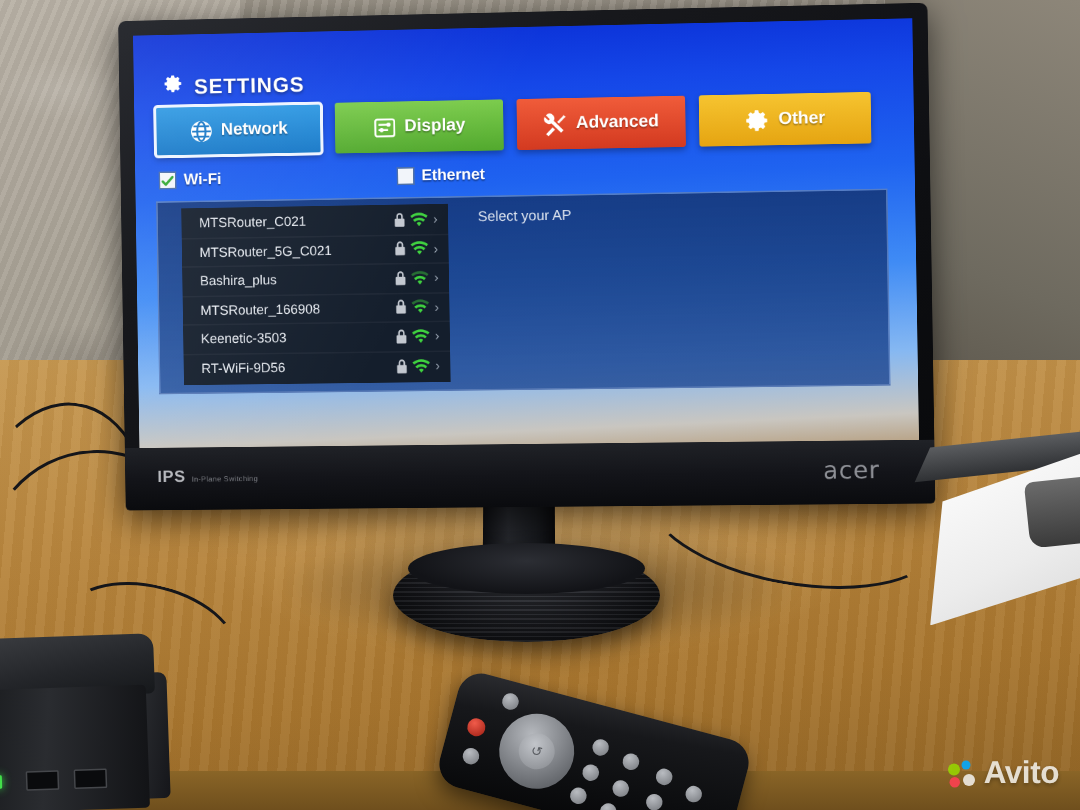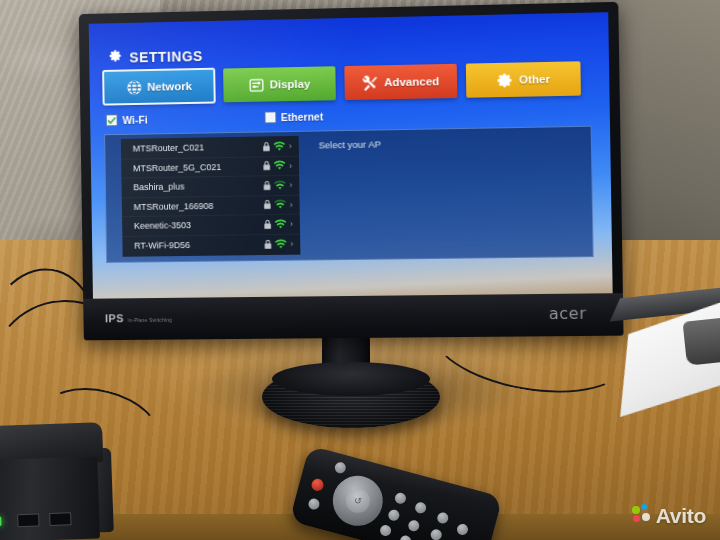--- a/index.html
+++ b/index.html
@@ -267,21 +267,21 @@
   }
   .wb-top {
     position:absolute; left:6px; top:-8px; width:110px; height:22px;
     background:linear-gradient(180deg,#5b5d60,#2f3134);
     transform:skewX(-30deg);
   }
 
   
   .avito {
     position:absolute; right:14px; bottom:12px;
-    display:flex; align-items:flex-start; gap:5px;
+    display:flex; align-items:center; gap:5px;
     opacity:.88;
   }
   .avito-dots { position:relative; width:19px; height:19px; }
   .avito-dots i { position:absolute; border-radius:50%; display:block; }
   .avito-text {
     color:#f2efe9; font-size:21px; font-weight:bold; letter-spacing:-.3px;
     text-shadow:0 1px 3px rgba(0,0,0,.35);
   }
 </style>
 </head>

